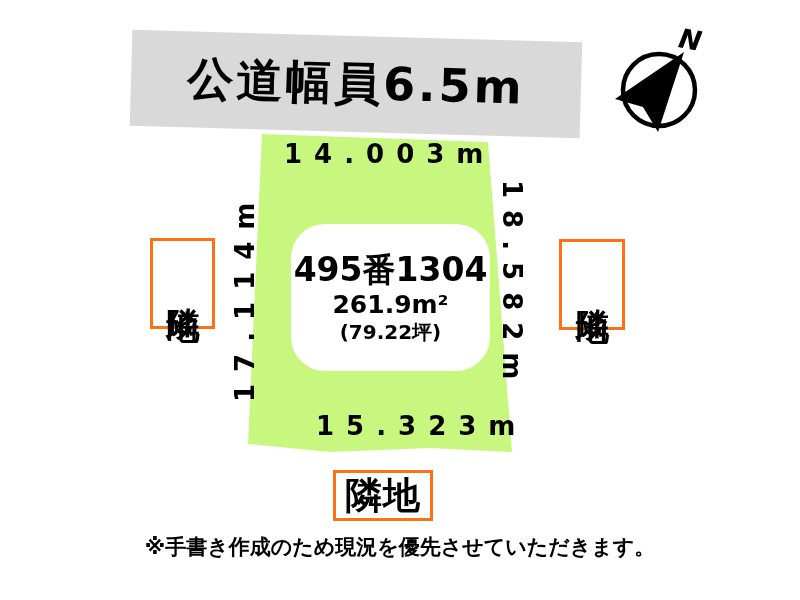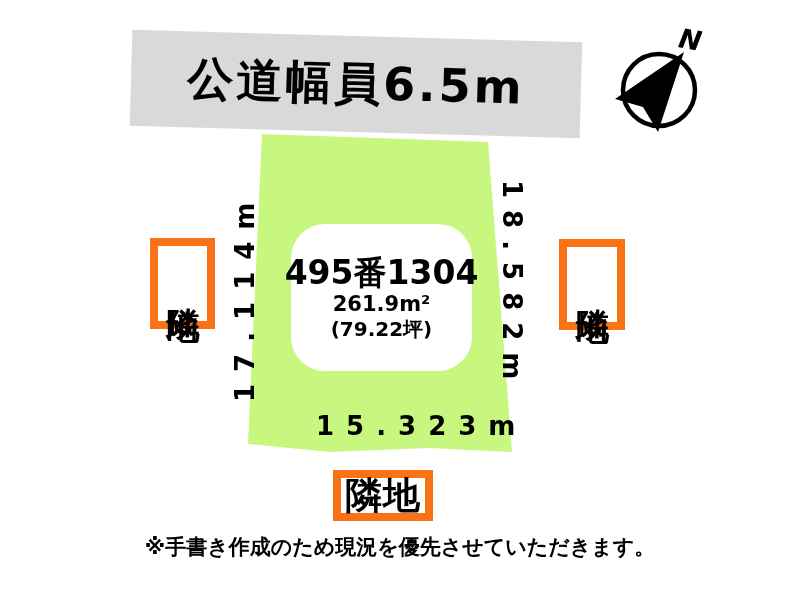--- a/index.html
+++ b/index.html
@@ -26,30 +26,30 @@
   .dim{
     position:absolute;font-size:26px;font-weight:700;letter-spacing:12px;
     white-space:nowrap;text-align:center;
   }
   .dim-top{left:284px;top:139px;}
   .dim-bottom{left:284px;top:411px;margin-left:32px;}
   .dim-left{left:140px;top:282px;width:210px;transform:rotate(-90deg);}
   .dim-right{left:407px;top:270px;width:210px;transform:rotate(90deg);}
   
   .parcel-box{
-    position:absolute;left:291px;top:224px;width:181px;height:147px;
+    position:absolute;left:291px;top:224px;width:199px;height:147px;
     background:#ffffff;border-radius:34px;
     display:flex;flex-direction:column;align-items:center;justify-content:center;
   }
   .parcel-box .line1{font-size:33px;font-weight:700;line-height:1.2;white-space:nowrap;}
-  .parcel-box .line2{font-size:21px;font-weight:700;line-height:1.2;white-space:nowrap;}
+  .parcel-box .line2{font-size:25px;font-weight:700;line-height:1.2;white-space:nowrap;}
   .parcel-box .line3{font-size:20px;font-weight:700;line-height:1.25;white-space:nowrap;}
   
   .neighbor{
-    position:absolute;background:#ffffff;border:8px solid #f97316;box-sizing:border-box;
+    position:absolute;background:#ffffff;border:3px solid #f97316;box-sizing:border-box;
     display:flex;align-items:center;justify-content:center;font-weight:700;
   }
   .neighbor-left{left:150px;top:238px;width:65px;height:91px;}
   .neighbor-right{left:559px;top:239px;width:66px;height:91px;}
   .neighbor-vert span{
     writing-mode:vertical-rl;text-orientation:upright;font-size:33px;letter-spacing:3px;
     white-space:nowrap;
   }
   .neighbor-bottom{left:333px;top:470px;width:100px;height:51px;}
   .neighbor-bottom span{font-size:37px;letter-spacing:1px;white-space:nowrap;}
@@ -71,20 +71,21 @@
   <div class="banner">
     <span>公道幅員6.5m</span>
   </div>
 
   <svg class="compass-svg" width="100" height="115" viewBox="0 0 100 115">
     <circle cx="49" cy="66" r="36" fill="none" stroke="#000" stroke-width="4.5"></circle>
     <polygon points="74,28 5,75 33,83 48,108" fill="#000"></polygon>
   </svg>
   <div class="compass-n">N</div>
 
+  <div class="dim dim-top">14.003m</div>
   <div class="dim dim-bottom">15.323m</div>
   <div class="dim dim-left">17.114m</div>
   <div class="dim dim-right">18.582m</div>
 
   <div class="parcel-box">
     <div class="line1">495番1304</div>
     <div class="line2">261.9m²</div>
     <div class="line3">(79.22坪)</div>
   </div>
 

